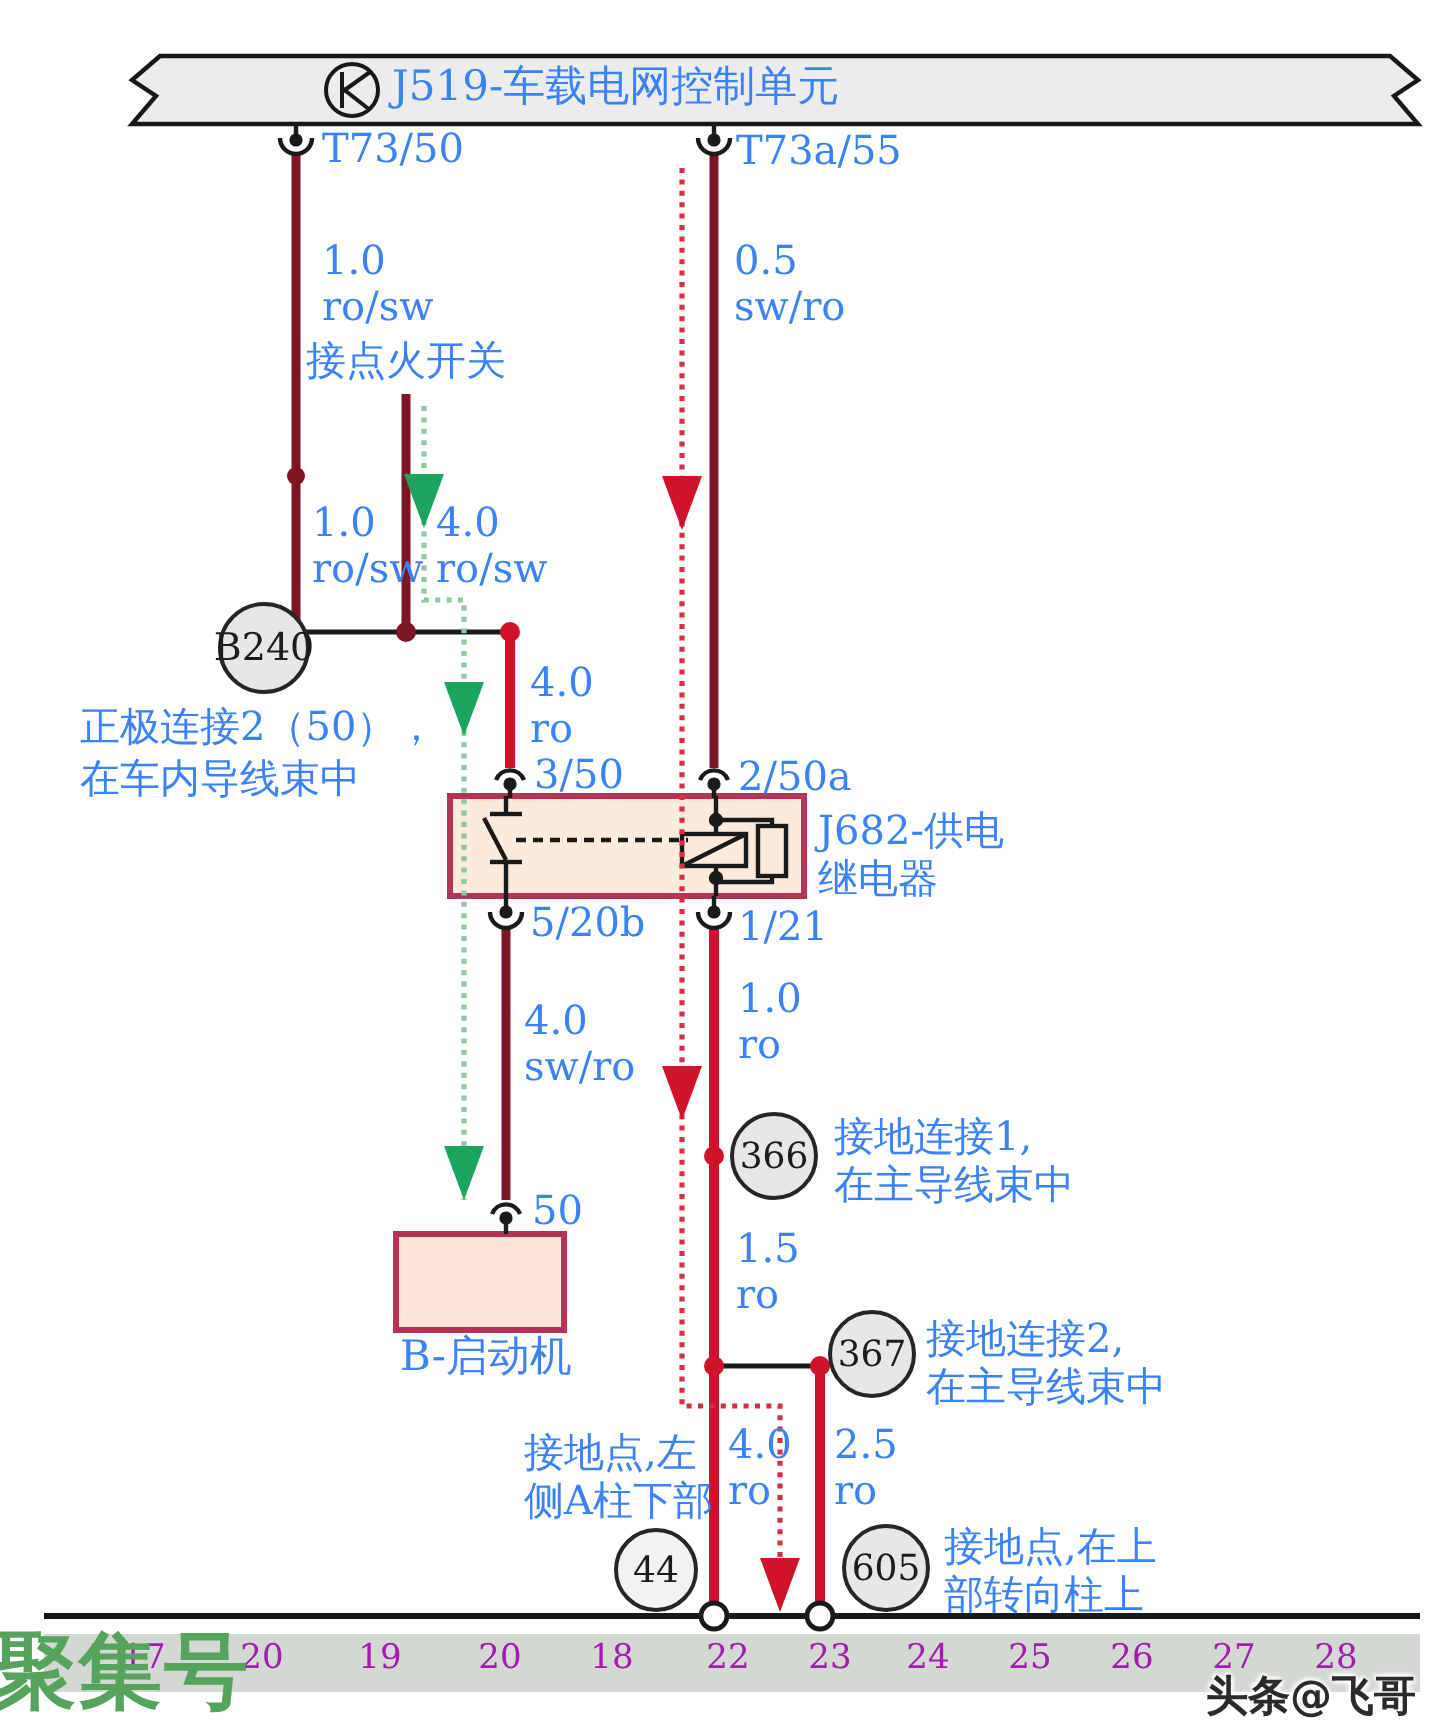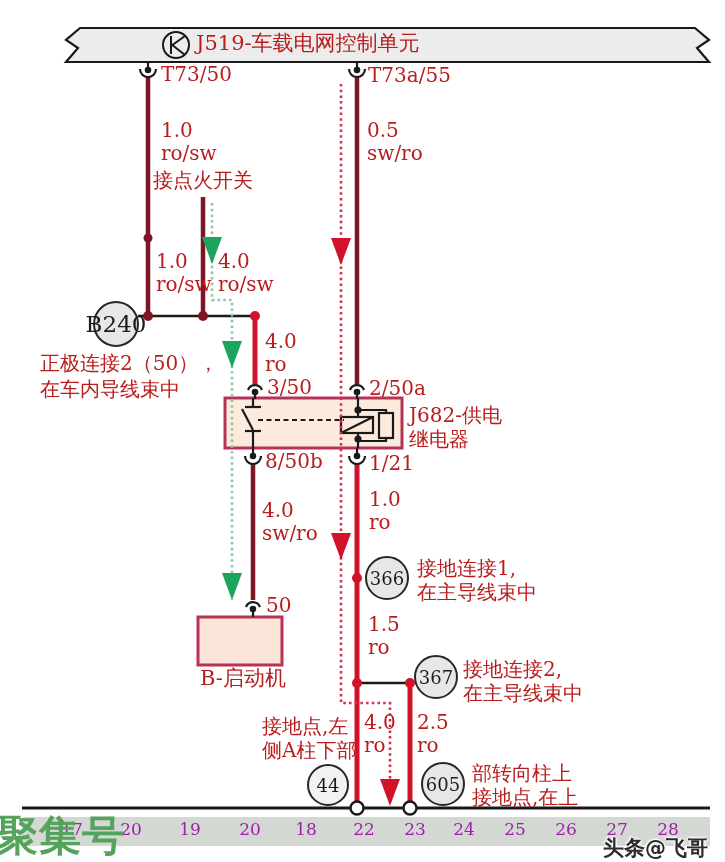--- a/index.html
+++ b/index.html
@@ -1,19 +1,19 @@
 <!DOCTYPE html>
 <html><head>
 <meta charset="utf-8">
 <style>
   html,body{margin:0;padding:0;background:#ffffff;}
   .stage{position:relative;width:725px;height:862px;background:#ffffff;overflow:hidden;
          font-family:"DejaVu Serif","Liberation Serif",serif;}
   .stage svg{position:absolute;left:0;top:0;}
-  .t{position:absolute;color:#b91c1c;font-size:20px;line-height:1.1;white-space:nowrap;}
+  .t{position:absolute;color:#3b82f6;font-size:20px;line-height:1.1;white-space:nowrap;}
   .wlabel div{line-height:23px;}
   .note div{line-height:26px;}
   .note2 div{line-height:24px;}
   .circle{position:absolute;border:2px solid #262626;border-radius:50%;background:#e7e7e6;
           display:flex;align-items:center;justify-content:center;font-size:18px;color:#1c1c1c;
           box-sizing:border-box;}
   .tick{position:absolute;transform:translateX(-50%);font-size:17px;color:#a21caf;top:820px;}
   .wm-left{position:absolute;left:-4px;top:808px;font-family:"DejaVu Sans","Liberation Sans",sans-serif;
            font-weight:bold;font-size:42px;color:#55a35c;letter-spacing:1px;}
   .wm-right{position:absolute;left:603px;top:834px;font-family:"DejaVu Sans","Liberation Sans",sans-serif;
@@ -177,31 +177,31 @@
     <div>4.0</div>
       <div>ro</div>
   </div>
   <div class="t wlabel" style="left:417px;top:711px;">
     <div>2.5</div>
       <div>ro</div>
   </div>
 
   <div class="t" style="left:267px;top:376px;">3/50</div>
   <div class="t" style="left:369px;top:377px;">2/50a</div>
-  <div class="t" style="left:265px;top:450px;">8/50b</div>
+  <div class="t" style="left:265px;top:450px;">5/20b</div>
   <div class="t" style="left:369px;top:452px;">1/21</div>
   <div class="t" style="left:266px;top:594px;">50</div>
 
   <div class="t note2" style="left:409px;top:403px;">
     <div>J682-供电</div>
       <div>继电器</div>
   </div>
   <div class="t" style="left:200px;top:667px;font-size:21px;">B-启动机</div>
 
-  <div class="circle" style="left:93px;top:301px;width:46px;height:46px;font-size:23px;">B240</div>
+  <div class="circle" style="left:109px;top:301px;width:46px;height:46px;font-size:19px;">B240</div>
   <div class="circle" style="left:365px;top:556px;width:44px;height:44px;">366</div>
   <div class="circle" style="left:414px;top:655px;width:44px;height:44px;">367</div>
   <div class="circle" style="left:307px;top:764px;width:42px;height:42px;background:#f2f2f1;">44</div>
   <div class="circle" style="left:421px;top:762px;width:44px;height:44px;">605</div>
 
   <div class="t note" style="left:40px;top:350px;">
     <div>正极连接2（50），</div>
       <div>在车内导线束中</div>
   </div>
   <div class="t note2" style="left:417px;top:556px;">
@@ -210,22 +210,22 @@
   </div>
   <div class="t note2" style="left:463px;top:657px;">
     <div>接地连接2,</div>
       <div>在主导线束中</div>
   </div>
   <div class="t note2" style="left:262px;top:714px;">
     <div>接地点,左</div>
       <div>侧A柱下部</div>
   </div>
   <div class="t note2" style="left:472px;top:761px;">
-    <div>部转向柱上</div>
-      <div>接地点,在上</div>
+    <div>接地点,在上</div>
+      <div>部转向柱上</div>
   </div>
 
   <div class="t tick" style="left:72px;">17</div>
   <div class="t tick" style="left:131px;">20</div>
   <div class="t tick" style="left:190px;">19</div>
   <div class="t tick" style="left:250px;">20</div>
   <div class="t tick" style="left:306px;">18</div>
   <div class="t tick" style="left:364px;">22</div>
   <div class="t tick" style="left:415px;">23</div>
   <div class="t tick" style="left:464px;">24</div>

